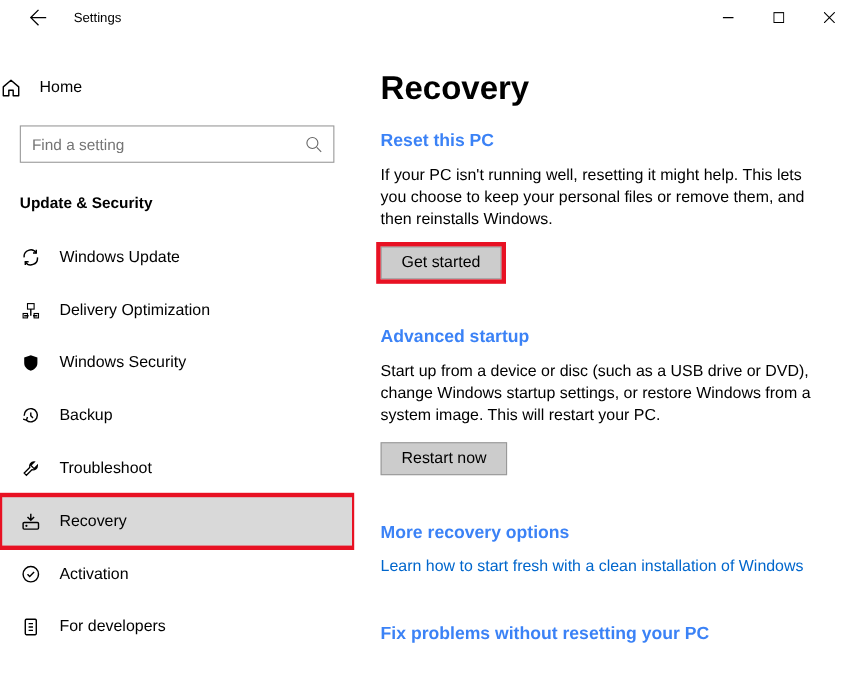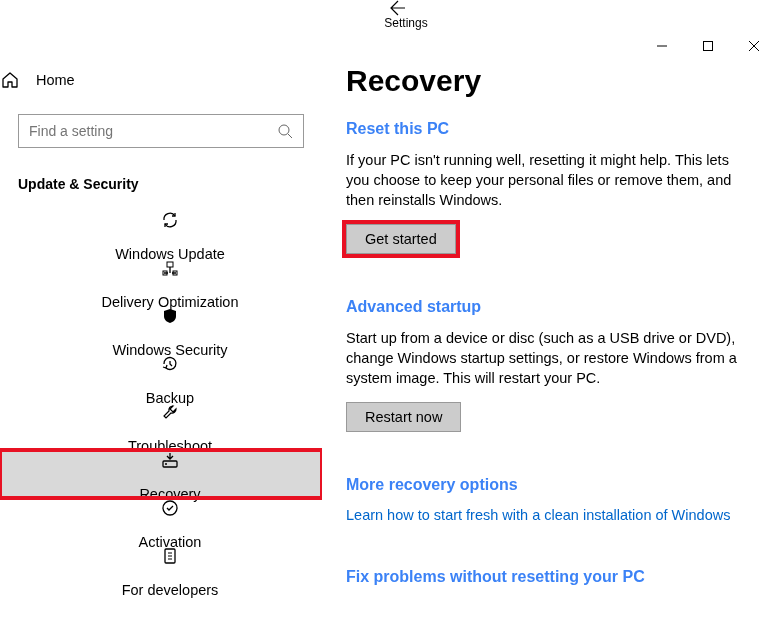--- a/index.html
+++ b/index.html
@@ -14,21 +14,20 @@
       background: #fff;
       overflow: hidden;
       display: flex;
       flex-direction: column;
     }
     .titlebar {
       height: 32px;
       display: flex;
       align-items: center;
       padding-left: 19px;
-      flex-direction: column;
     }
     .titlebar .back {
       width: 32px;
       height: 32px;
       display: flex;
       align-items: center;
       justify-content: center;
       cursor: pointer;
     }
     .titlebar .title {
@@ -99,21 +98,20 @@
     }
     .nav-item {
       height: 48px;
       display: flex;
       align-items: center;
       padding-left: 18px;
       gap: 16px;
       cursor: pointer;
       font-size: 14.5px;
       color: #000;
-      flex-direction: column;
     }
     .nav-item.active {
       background: #d9d9d9;
     }
     .nav-item.highlighted {
       outline: 4px solid #e81123;
       outline-offset: -2px;
     }
     .nav-icon {
       width: 20px;

